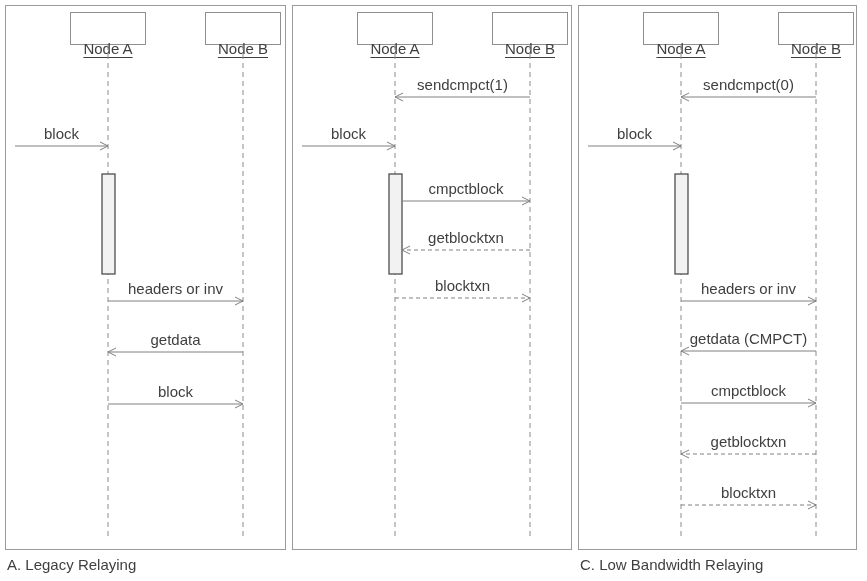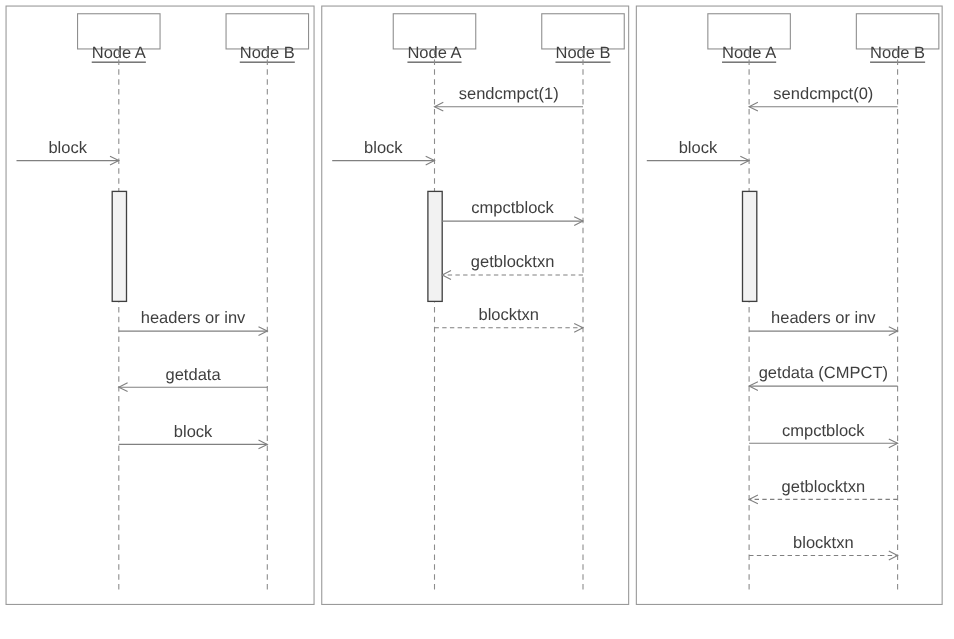--- a/index.html
+++ b/index.html
@@ -47,20 +47,21 @@
         <polyline points="229,291 237,295 229,299" class="arrowhead"></polyline>
         <text x="169.5" y="288" text-anchor="middle" class="msg-label">headers or inv</text>
         <line x1="237" y1="346" x2="102" y2="346" class="msg solid"></line>
         <polyline points="110,342 102,346 110,350" class="arrowhead"></polyline>
         <text x="169.5" y="339" text-anchor="middle" class="msg-label">getdata</text>
         <line x1="102" y1="398" x2="237" y2="398" class="msg solid"></line>
         <polyline points="229,394 237,398 229,402" class="arrowhead"></polyline>
         <text x="169.5" y="391" text-anchor="middle" class="msg-label">block</text>
       </svg>
   </div>
+  <div class="caption" style="left:7px;">A. Legacy Relaying</div>
 
   <div class="panel" style="left:292px;width:280px;">
     <div class="node-box node-a">
       <span>Node A</span>
     </div>
     <div class="node-box node-b">
       <span>Node B</span>
     </div>
     <svg class="seq" width="278" height="543">
         <line x1="102" y1="39" x2="102" y2="534" class="lifeline"></line>
@@ -111,14 +112,15 @@
         <polyline points="229,393 237,397 229,401" class="arrowhead"></polyline>
         <text x="169.5" y="390" text-anchor="middle" class="msg-label">cmpctblock</text>
         <line x1="237" y1="448" x2="102" y2="448" class="msg dashed"></line>
         <polyline points="110,444 102,448 110,452" class="arrowhead"></polyline>
         <text x="169.5" y="441" text-anchor="middle" class="msg-label">getblocktxn</text>
         <line x1="102" y1="499" x2="237" y2="499" class="msg dashed"></line>
         <polyline points="229,495 237,499 229,503" class="arrowhead"></polyline>
         <text x="169.5" y="492" text-anchor="middle" class="msg-label">blocktxn</text>
       </svg>
   </div>
+  <div class="caption" style="left:580px;">C. Low Bandwidth Relaying</div>
 
 </div>
 
 </body></html>

